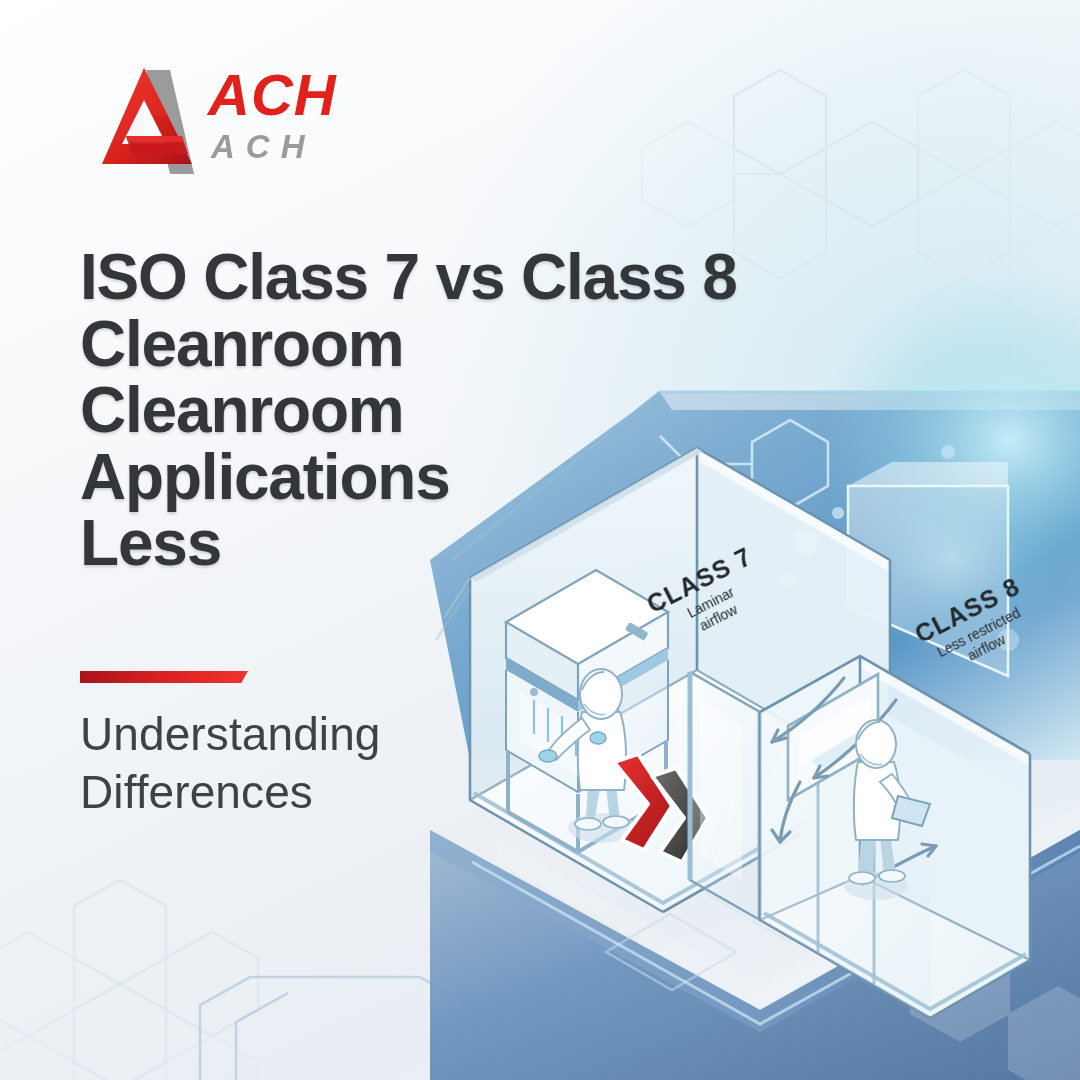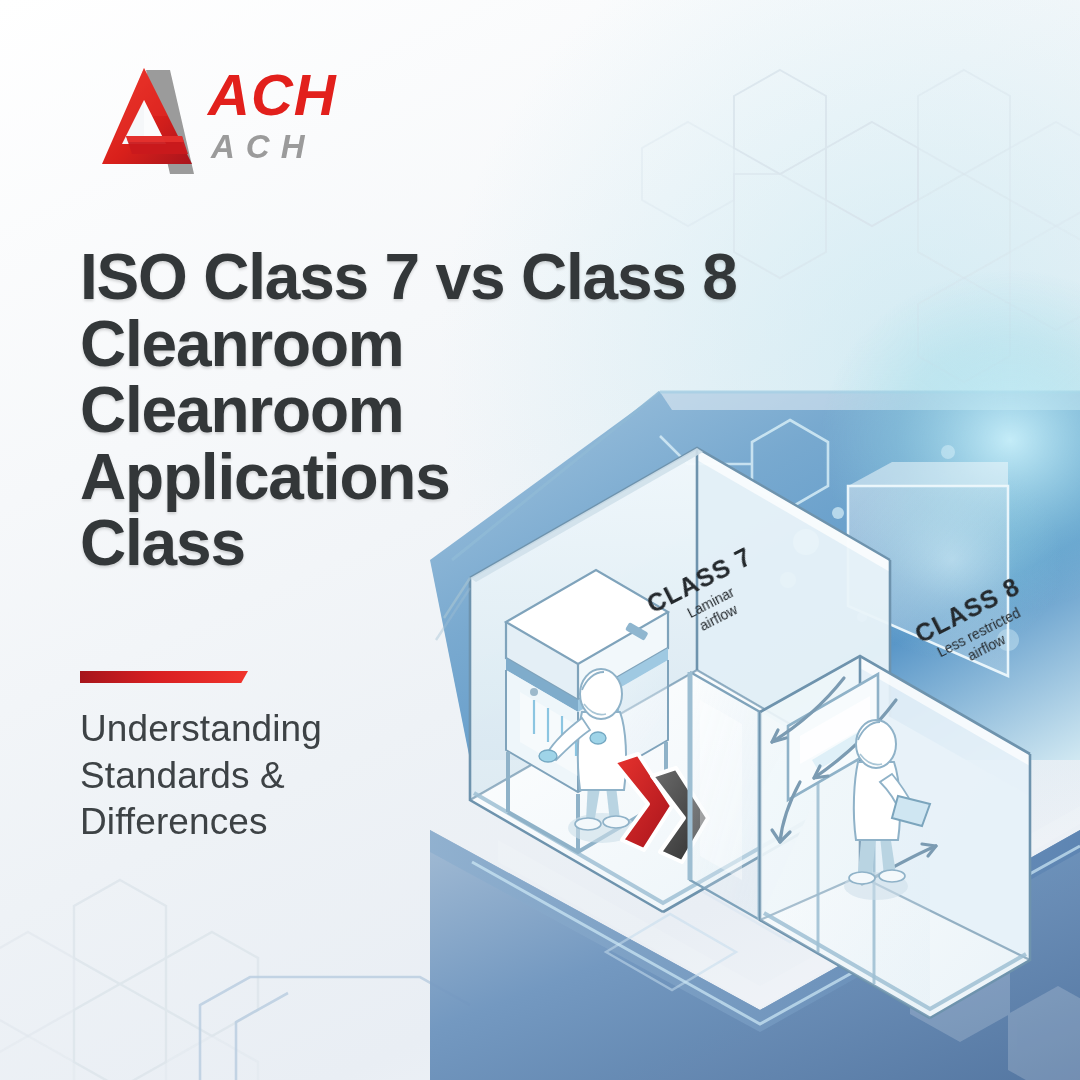--- a/index.html
+++ b/index.html
@@ -40,21 +40,21 @@
     font-family:"Liberation Sans","DejaVu Sans",sans-serif;
   }
   #rule{
     position:absolute;left:80px;top:671px;width:168px;height:12px;
     background:linear-gradient(90deg,#a6151b 0%,#d81f22 45%,#f0342c 100%);
     clip-path:polygon(0 0,100% 0,96% 100%,0 100%);
     box-shadow:0 1px 2px rgba(0,0,0,.18);
   }
   #subhead{
     position:absolute;left:80px;top:706px;width:380px;
-    font-size:37px;line-height:1.26;color:#3d4245;font-weight:normal;
+    font-size:46px;line-height:1.26;color:#3d4245;font-weight:normal;
     letter-spacing:.1px;
     font-family:"Liberation Sans","DejaVu Sans",sans-serif;
   }
 
   
   .iso-label{position:absolute;color:#23282c;text-align:center;pointer-events:none;}
   .iso-label .big{font-size:25px;font-weight:bold;letter-spacing:1.2px;line-height:1;display:block;}
   .iso-label .small{font-size:14px;line-height:1.18;display:block;margin-top:4px;font-weight:normal;}
   #label-c7{left:648px;top:566px;width:120px;transform:rotate(-27deg);}
   #label-c8{left:916px;top:596px;width:120px;transform:rotate(-27deg);}
@@ -384,28 +384,27 @@
       <div class="ach-red">ACH</div>
       <div class="ach-grey">ACH</div>
     </div>
   </div>
 
   <div id="headline">
     <div>ISO Class 7 vs Class 8</div>
     <div>Cleanroom</div>
     <div>Cleanroom</div>
     <div>Applications</div>
-    <div>Class</div>
+    <div>Less</div>
   </div>
 
   <div id="rule"></div>
 
   <div id="subhead">
     <div>Understanding</div>
-    <div>Standards &amp;</div>
     <div>Differences</div>
   </div>
 
   <div class="iso-label" id="label-c7">
     <span class="big">CLASS 7</span>
     <span class="small">Laminar</span>
     <span class="small" style="margin-top:0">airflow</span>
   </div>
 
   <div class="iso-label" id="label-c8">

